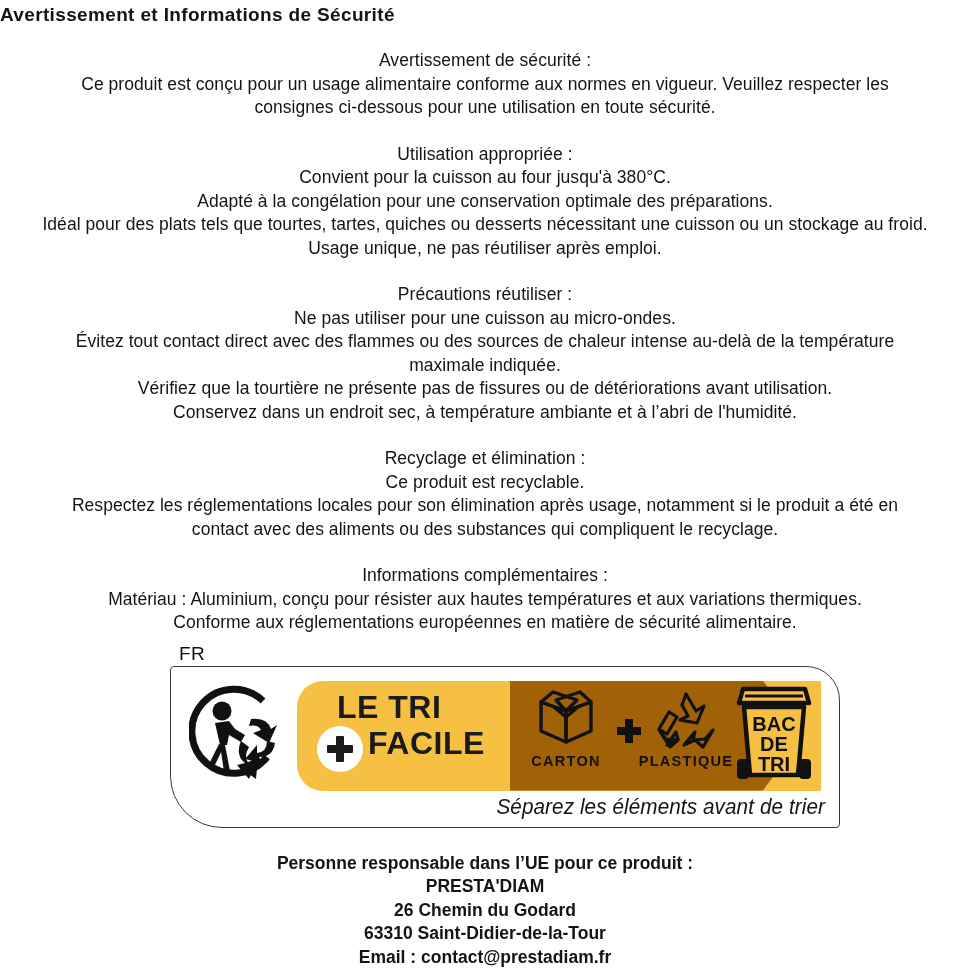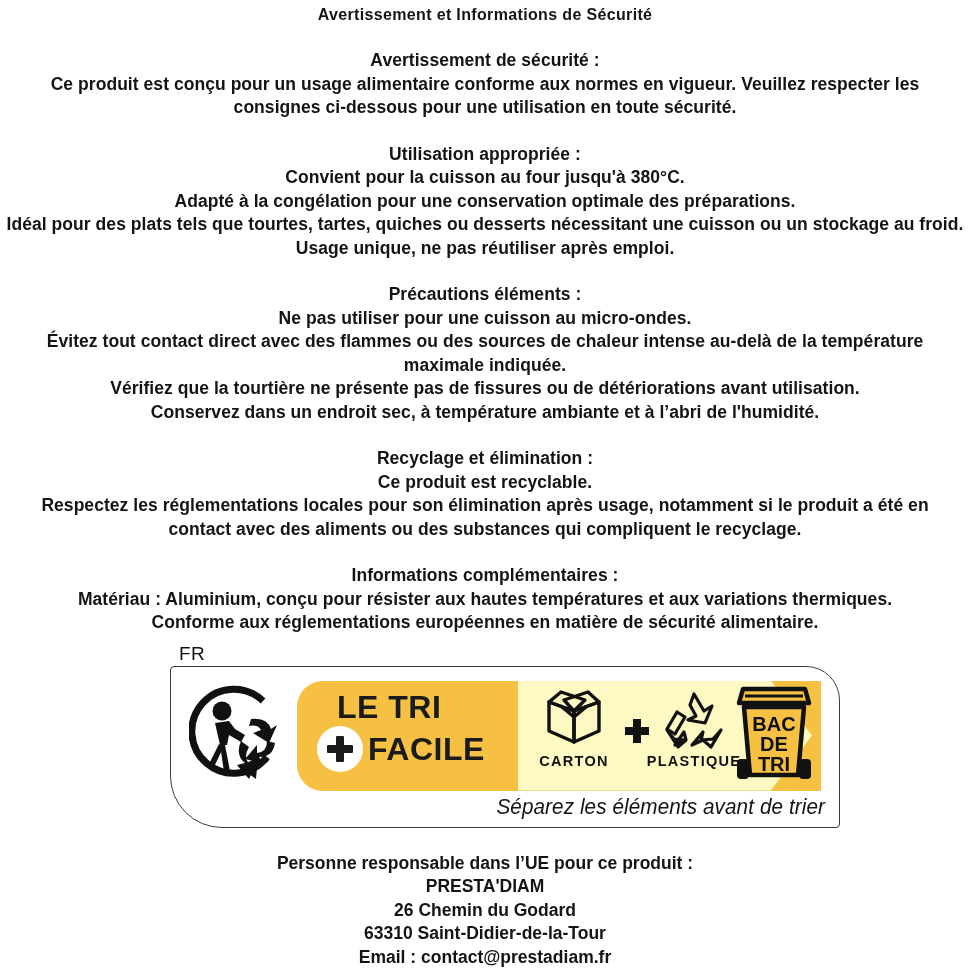--- a/index.html
+++ b/index.html
@@ -19,32 +19,31 @@
 
   .page {
     position: relative;
     width: 970px;
     height: 971px;
     overflow: hidden;
   }
 
   
   .doc-title {
-    text-align: center;
     font-weight: bold;
-    font-size: 16px;
+    font-size: 19px;
     letter-spacing: 0.35px;
     padding-top: 5px;
     line-height: 20px;
     white-space: nowrap;
   }
 
   .block {
     text-align: center;
-    font-weight: bold;
+    font-weight: normal;
     font-size: 17.5px;
     line-height: 23.5px;
     letter-spacing: 0.05px;
   }
   .block .ln {
     white-space: nowrap;
   }
   
   .block .ln.overflow {
     white-space: nowrap;
@@ -93,25 +92,25 @@
   }
   .banner-yellow {
     position: absolute;
     inset: 0;
     background: #F6C143;
     border-radius: 26px 0 0 26px;
   }
   
   .white-panel {
     position: absolute;
-    left: 221px;
+    left: 213px;
     top: 0;
     width: 294px;
     height: 110px;
-    background: #fef9c3;
+    background: #a16207;
     clip-path: polygon(0 0, 86% 0, 100% 50%, 86% 100%, 0 100%);
   }
 
   
   .tri-text {
     position: absolute;
     left: 20px;
     top: 9px;
     width: 206px;
     height: 94px;
@@ -120,21 +119,20 @@
   .tri-line1 {
     font-family: "Liberation Sans", sans-serif;
     font-weight: bold;
     font-size: 32px;
     line-height: 34px;
     letter-spacing: 0.5px;
     margin-left: 20px;
   }
   .tri-line2row {
     display: flex;
-    align-items: center;
     margin-top: 2px;
   }
   .plus-badge {
     width: 46px;
     height: 46px;
     border-radius: 50%;
     background: #ffffff;
     position: relative;
     flex: 0 0 auto;
     margin-right: 5px;
@@ -264,21 +262,21 @@
     <div class="ln">Utilisation appropriée :</div>
     <div class="ln">Convient pour la cuisson au four jusqu'à 380°C.</div>
     <div class="ln">Adapté à la congélation pour une conservation optimale des préparations.</div>
     <div class="ln overflow">Idéal pour des plats tels que tourtes, tartes, quiches ou desserts nécessitant une cuisson ou un stockage au froid.</div>
     <div class="ln">Usage unique, ne pas réutiliser après emploi.</div>
   </div>
 
   <div class="gap-md"></div>
 
   <div class="block">
-    <div class="ln">Précautions éléments :</div>
+    <div class="ln">Précautions réutiliser :</div>
     <div class="ln">Ne pas utiliser pour une cuisson au micro-ondes.</div>
     <div class="ln">Évitez tout contact direct avec des flammes ou des sources de chaleur intense au-delà de la température</div>
     <div class="ln">maximale indiquée.</div>
     <div class="ln">Vérifiez que la tourtière ne présente pas de fissures ou de détériorations avant utilisation.</div>
     <div class="ln">Conservez dans un endroit sec, à température ambiante et à l’abri de l'humidité.</div>
   </div>
 
   <div class="gap-md"></div>
 
   <div class="block">

